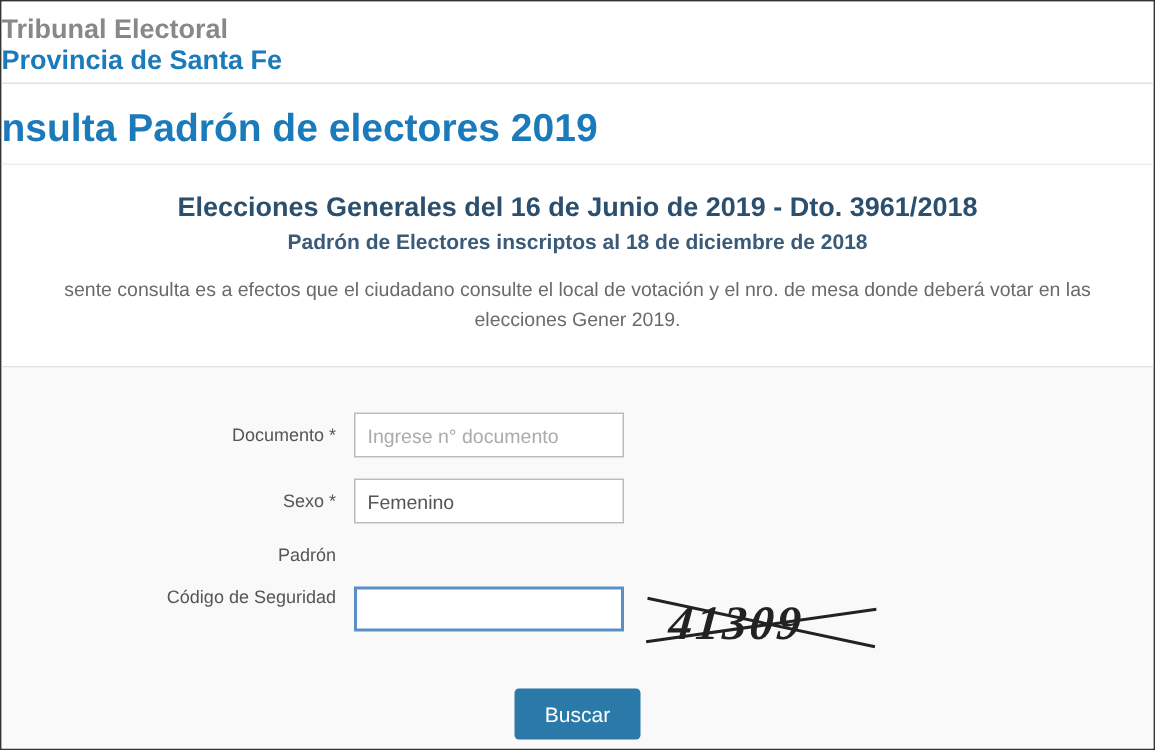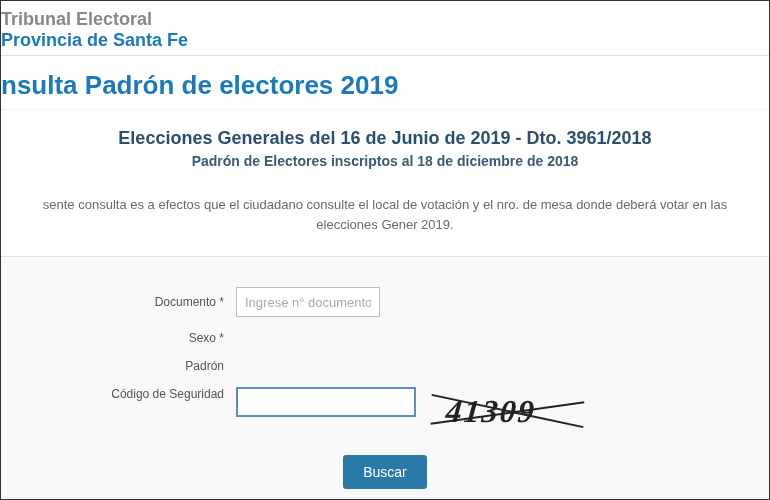--- a/index.html
+++ b/index.html
@@ -47,21 +47,21 @@
     .subtitle-main {
       color: #2c4f6e;
       font-size: 18px;
       font-weight: 600;
       margin-bottom: 4px;
     }
     .subtitle-sub {
       color: #3a5a78;
       font-size: 14px;
       font-weight: 600;
-      margin-bottom: 26px;
+      margin-bottom: 14px;
     }
     .description {
       color: #6a6a6a;
       font-size: 13px;
       line-height: 1.5;
     }
     .form-section {
       background: #f9f9f9;
       padding: 30px 20px 20px 20px;
     }
@@ -79,21 +79,21 @@
     }
     .text-input {
       border: 1px solid #bbb;
       padding: 6px 8px;
       font-size: 13px;
       color: #555;
       height: 30px;
       background: #fff;
     }
     .doc-input {
-      width: 144px;
+      width: 180px;
     }
     .sexo-input {
       width: 180px;
     }
     .code-input {
       width: 180px;
       border: 2px solid #5a8fc4;
     }
     .radio-group {
       display: flex;
@@ -174,20 +174,21 @@
 
 <div class="form-section">
 
   <div class="form-row">
     <div class="form-label">Documento *</div>
     <input type="text" class="text-input doc-input" placeholder="Ingrese n° documento" style="">
   </div>
 
   <div class="form-row">
     <div class="form-label">Sexo *</div>
+    <input type="text" class="text-input sexo-input" value="Femenino" style="">
   </div>
 
   <div class="form-row">
     <div class="form-label">Padrón</div>
   </div>
 
   <div class="form-row captcha-row">
     <div class="form-label">Código de Seguridad</div>
     <input type="text" class="text-input code-input" style="">
     <div class="captcha-img">

